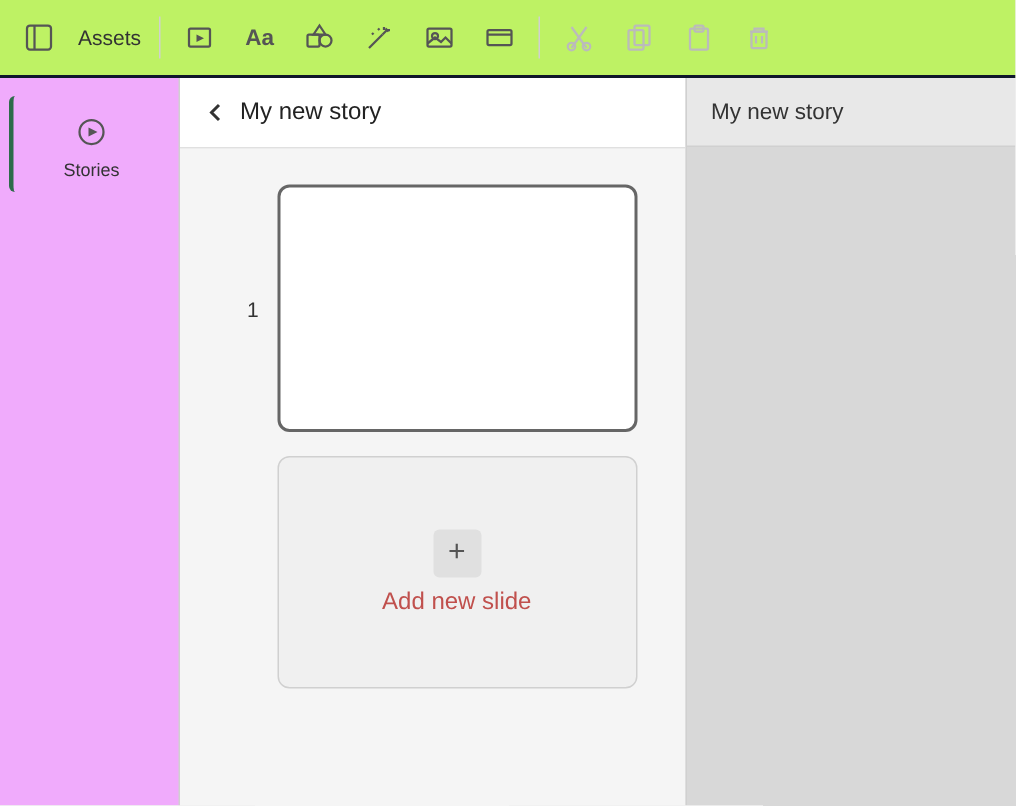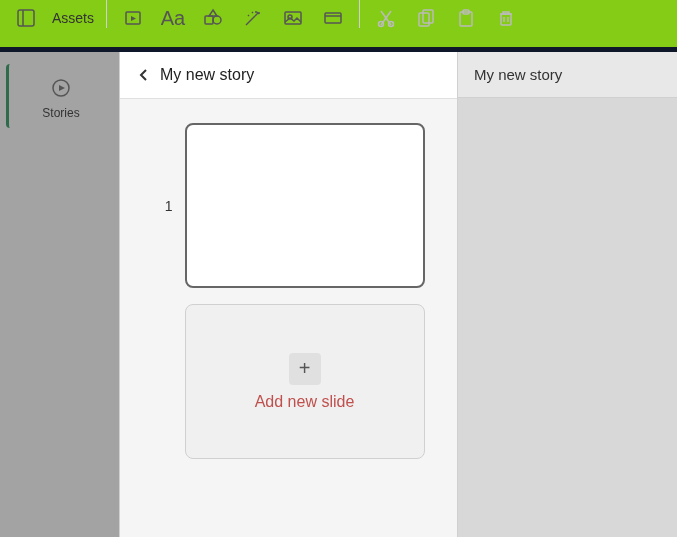--- a/index.html
+++ b/index.html
@@ -9,23 +9,23 @@
       height: 537px;
       overflow: hidden;
       background: #f0f0f0;
       display: flex;
       flex-direction: column;
     }
 
     
     .toolbar {
       display: flex;
-      align-items: flex-start;
-      background: #84cc16;
-      border-bottom: 5px solid #0f172a;
+      align-items: center;
+      background: #bef264;
+      border-bottom: 2px solid #0f172a;
       height: 52px;
       padding: 0 8px;
       gap: 4px;
       flex-shrink: 0;
     }
     .toolbar-btn {
       width: 36px;
       height: 36px;
       display: flex;
       align-items: center;
@@ -48,21 +48,21 @@
     
     .main {
       display: flex;
       flex: 1;
       overflow: hidden;
     }
 
     
     .sidebar {
       width: 120px;
-      background: #a3a3a3;
+      background: #f0abfc;
       border-right: 1px solid #d0d0d0;
       display: flex;
       flex-direction: column;
       align-items: center;
       padding-top: 8px;
       flex-shrink: 0;
     }
 
     .sidebar-item {
       display: flex;
@@ -219,21 +219,21 @@
   <div class="toolbar-separator"></div>
 
   <button class="toolbar-btn" title="Preview">
     <svg width="20" height="20" viewBox="0 0 20 20" fill="none" stroke="#555" stroke-width="1.5">
       <rect x="3" y="4" width="14" height="12" rx="1"></rect>
       <polygon points="8,8 8,13 13,10.5" fill="#555" stroke="none"></polygon>
     </svg>
   </button>
 
   <button class="toolbar-btn" title="Text">
-    <span style="font-size:20px;font-weight:400;">Aa</span>
+    <span style="font-size:15px;font-weight:700;">Aa</span>
   </button>
 
   <button class="toolbar-btn" title="Shapes">
     <svg width="20" height="20" viewBox="0 0 20 20" fill="none" stroke="#555" stroke-width="1.5">
       <rect x="2" y="8" width="8" height="8" rx="1"></rect>
       <circle cx="14" cy="12" r="4"></circle>
       <polygon points="10,2 14,8 6,8" fill="none" stroke="#555" stroke-width="1.5"></polygon>
     </svg>
   </button>
 

